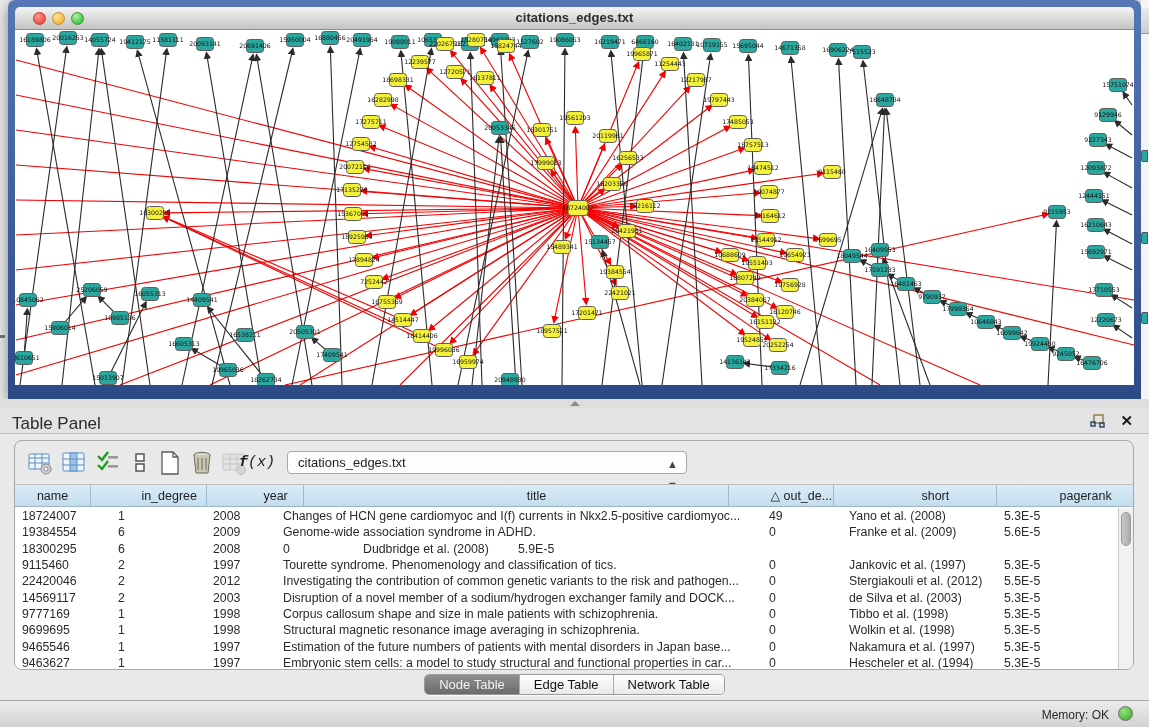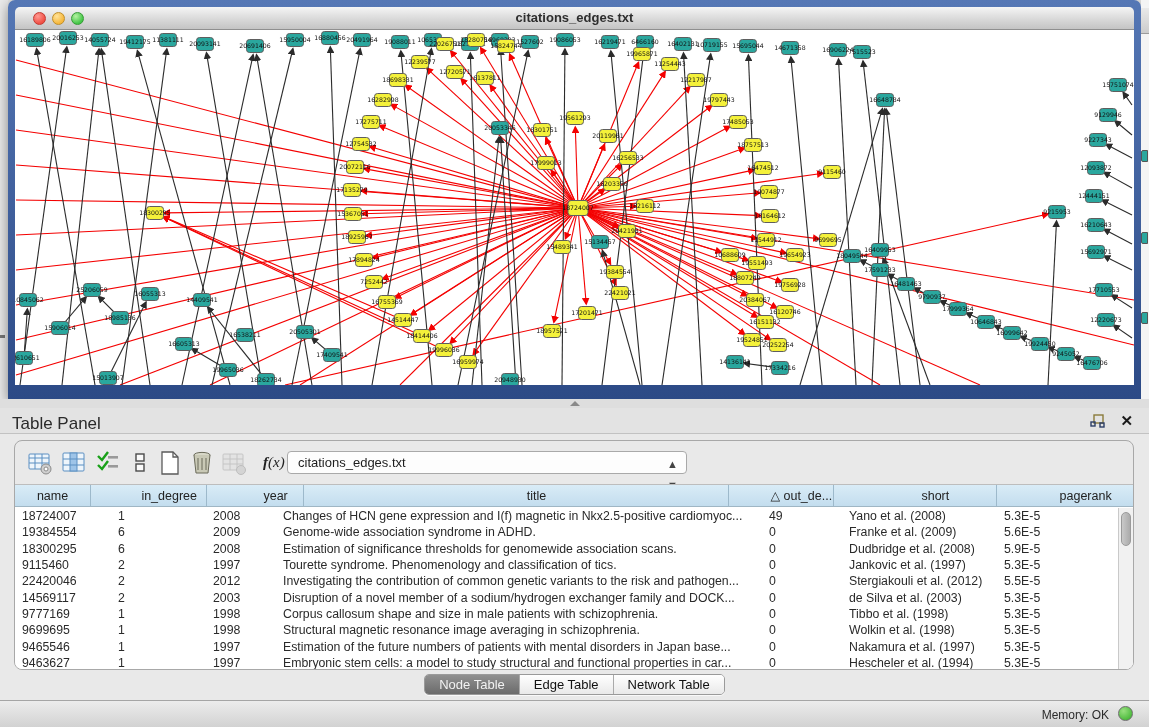--- a/index.html
+++ b/index.html
@@ -808,21 +808,21 @@
             <path d="M9 8v12 M13 8v12 M17 8v12" stroke="#6b6b5a" fill="none"></path>
           </svg>
       </span>
       <span class="tb-icon" style="left:206px">
         <svg viewBox="0 0 26 26" opacity="0.45">
             <rect x="2" y="4" width="20" height="16" rx="1" fill="#dcdcdc" stroke="#9a9a9a"></rect>
             <path d="M2 9h20 M2 14h20 M9 4v16 M16 4v16" stroke="#9a9a9a" fill="none"></path>
             <circle cx="20" cy="20" r="4.5" fill="#bbb" stroke="#888"></circle>
           </svg>
       </span>
-      <span class="tb-icon" style="left:248px; top:13px; font-size:15px; color:#222; font-family:Liberation Serif, serif;"><i><b>f</b>(x)</i></span>
+      <span class="tb-icon" style="left:224px; top:13px; font-size:15px; color:#222; font-family:Liberation Mono, monospace;"><i><b>f</b>(x)</i></span>
       <div id="dd-table-select">
         <span>citations_edges.txt</span>
         <span id="dd-arrow">▲<br>▼</span>
       </div>
     </div>
 
     <div id="grid">
       <div id="grid-header">
           <div class="hcell" style="width: 96px;">name</div>
           <div class="hcell" style="width: 95px;">in_degree</div>
@@ -830,39 +830,38 @@
           <div class="hcell" style="width: 486px;">title</div>
           <div class="hcell" style="width: 80px;">△ out_de...</div>
           <div class="hcell" style="width: 155px;">short</div>
           <div class="hcell" style="width: 120px;">pagerank</div>
         </div>
       <div id="grid-rows">
           <div class="trow">
             <div class="tcell" style="width: 96px;">18724007</div>
             <div class="tcell" style="width: 95px;">1</div>
             <div class="tcell" style="width: 70px;">2008</div>
-            <div class="tcell" style="width: 486px;">Changes of HCN gene expression and I(f) magnetic in Nkx2.5-positive cardiomyoc...</div>
+            <div class="tcell" style="width: 486px;">Changes of HCN gene cardiomyoc and I(f) currents in Nkx2.5-positive cardiomyoc...</div>
             <div class="tcell" style="width: 80px;">49</div>
             <div class="tcell" style="width: 155px;">Yano et al. (2008)</div>
             <div class="tcell" style="width: 120px;">5.3E-5</div>
           </div>
           <div class="trow">
             <div class="tcell" style="width: 96px;">19384554</div>
             <div class="tcell" style="width: 95px;">6</div>
             <div class="tcell" style="width: 70px;">2009</div>
             <div class="tcell" style="width: 486px;">Genome-wide association syndrome in ADHD.</div>
             <div class="tcell" style="width: 80px;">0</div>
             <div class="tcell" style="width: 155px;">Franke et al. (2009)</div>
             <div class="tcell" style="width: 120px;">5.6E-5</div>
           </div>
           <div class="trow">
             <div class="tcell" style="width: 96px;">18300295</div>
             <div class="tcell" style="width: 95px;">6</div>
             <div class="tcell" style="width: 70px;">2008</div>
-            <div class="tcell" style="width: 486px;">Estimation of significance thresholds for genomewide association scans.</div>
             <div class="tcell" style="width: 80px;">0</div>
             <div class="tcell" style="width: 155px;">Dudbridge et al. (2008)</div>
             <div class="tcell" style="width: 120px;">5.9E-5</div>
           </div>
           <div class="trow">
             <div class="tcell" style="width: 96px;">9115460</div>
             <div class="tcell" style="width: 95px;">2</div>
             <div class="tcell" style="width: 70px;">1997</div>
             <div class="tcell" style="width: 486px;">Tourette syndrome. Phenomenology and classification of tics.</div>
             <div class="tcell" style="width: 80px;">0</div>

